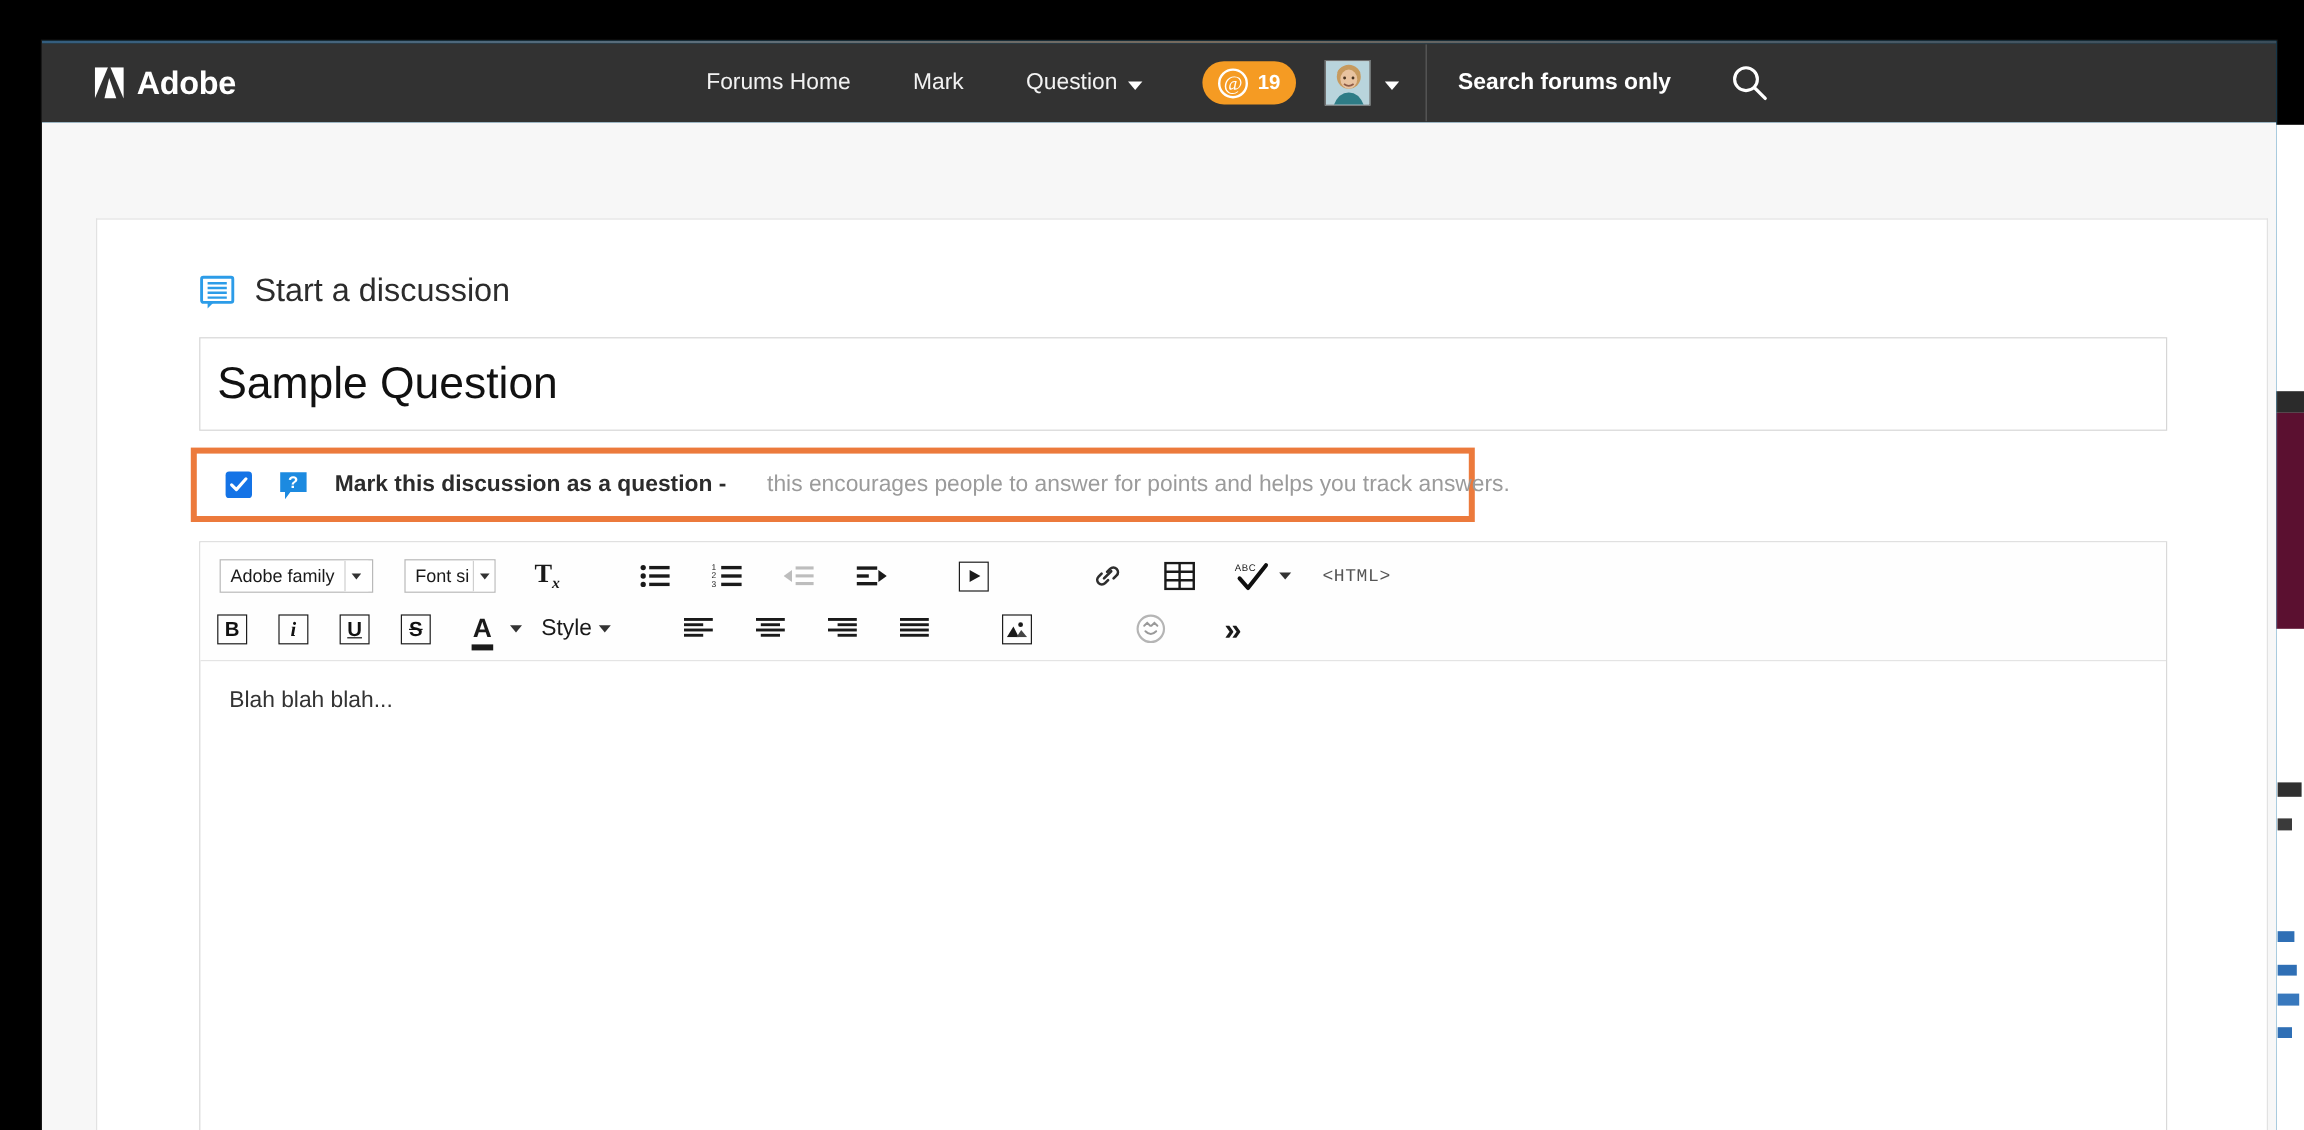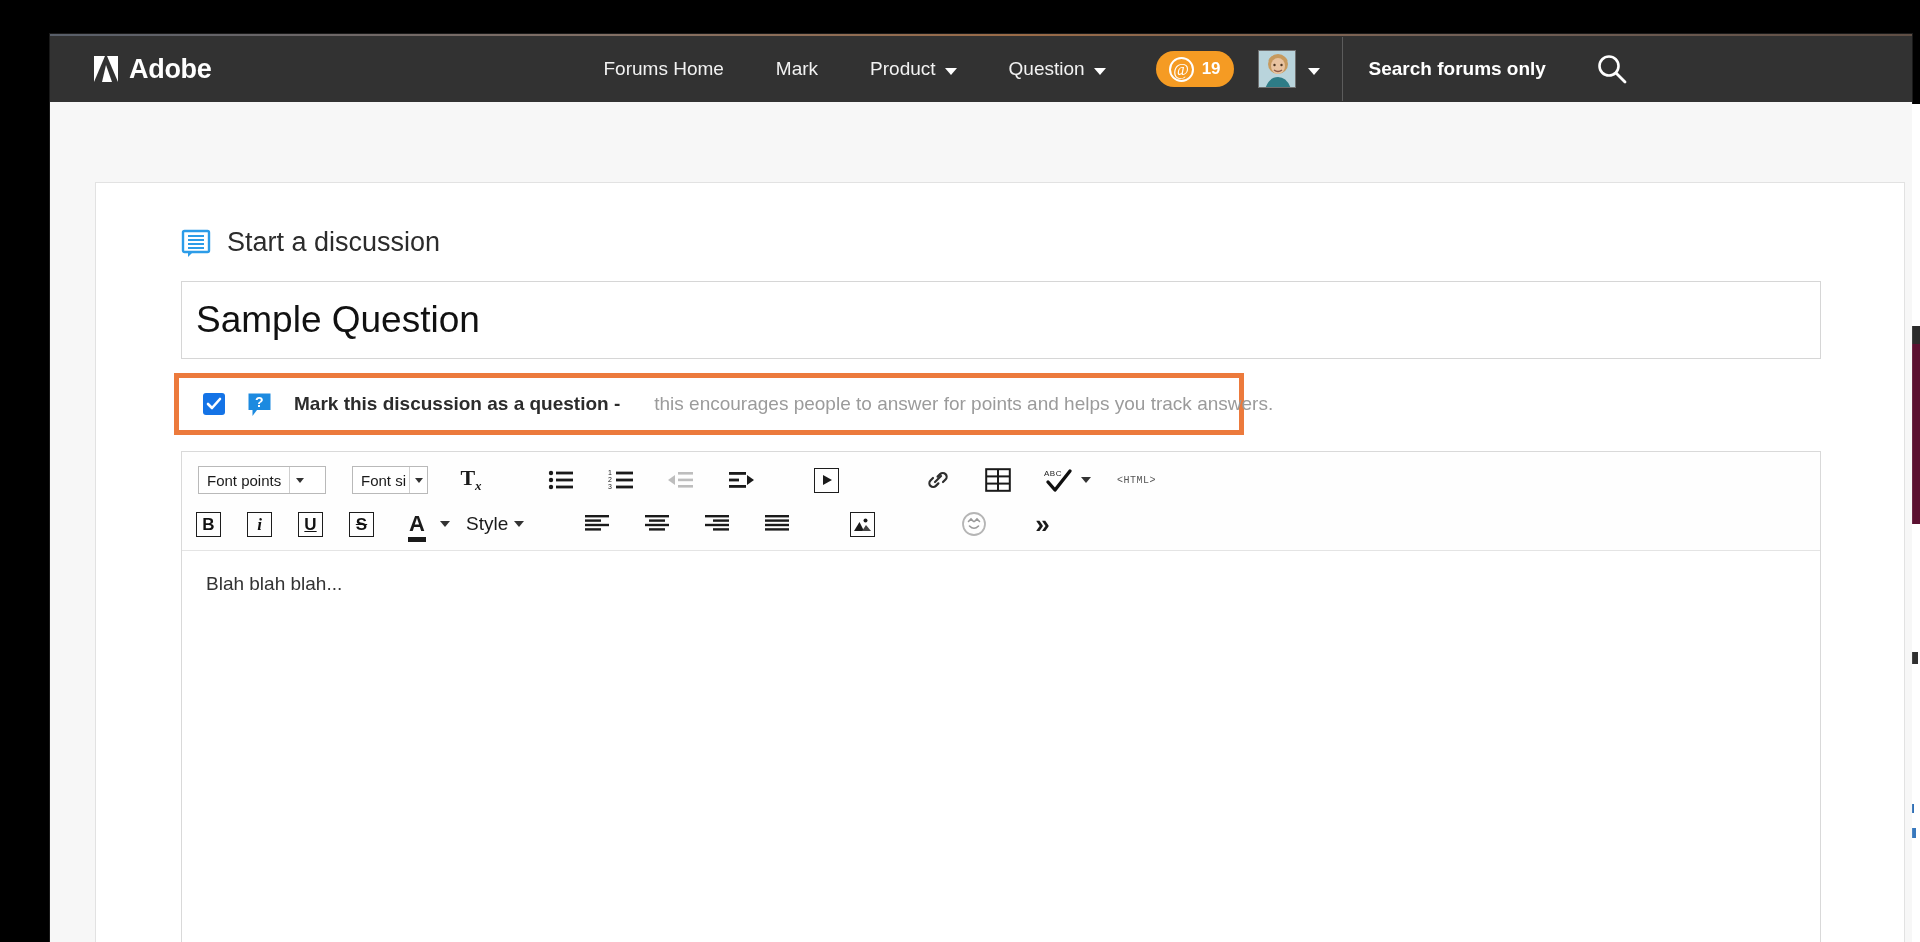--- a/index.html
+++ b/index.html
@@ -33,23 +33,23 @@
   .bg-sliver .sl-txt1 { position:absolute; left:2px; top:548px; width:20px; height:12px; background:#303030; }
   .bg-sliver .sl-txt2 { position:absolute; left:2px; top:578px; width:12px; height:10px; background:#3a3a3a; }
   .bg-sliver .sl-blue1 { position:absolute; left:2px; top:672px; width:14px; height:9px; background:#2f6fb5; }
   .bg-sliver .sl-blue2 { position:absolute; left:2px; top:700px; width:16px; height:9px; background:#2f6fb5; }
   .bg-sliver .sl-blue3 { position:absolute; left:2px; top:724px; width:18px; height:10px; background:#3878bd; }
   .bg-sliver .sl-blue4 { position:absolute; left:2px; top:752px; width:12px; height:9px; background:#2f6fb5; }
 
   
   .browser-window {
     position: absolute;
-    left: 50px; top: 34px;
+    left: 35px; top: 34px;
     width: 1862px; height: 908px;
-    background: #f97316;
+    background: #0369a1;
     box-shadow: 0 0 0 1px rgba(255,255,255,0.10);
     overflow: hidden;
   }
 
   .win-topline {
     position: absolute; left: 0; top: 0;
     width: 100%; height: 2px;
     background: linear-gradient(90deg,#3c5b78 0%, #6d6f73 30%, #8a6a50 52%, #5b5d62 75%, #44484d 100%);
     opacity: .85;
   }
@@ -343,21 +343,21 @@
     margin-left: 6px;
     cursor: pointer;
   }
   .style-label {
     font-size: 19px;
     color: #1a1a1a;
     margin-left: 16px;
     cursor: pointer;
   }
   .html-label {
-    font-size: 10px;
+    font-size: 15px;
     color: #555555;
     letter-spacing: .5px;
     cursor: pointer;
     font-family: "Liberation Mono", monospace;
   }
   .chev-more {
     font-size: 26px;
     font-weight: bold;
     color: #1a1a1a;
     cursor: pointer;
@@ -438,24 +438,20 @@
         </span>
         <span class="adobe-word">Adobe</span>
       </div>
 
       <div class="nav-links">
         <div class="nav-link">
           <span>Forums Home</span>
         </div>
         <div class="nav-link">
           <span>Mark</span>
-        </div>
-        <div class="nav-link">
-          <span>Product</span>
-          <span class="caret-down"></span>
         </div>
         <div class="nav-link">
           <span>Question</span>
           <span class="caret-down"></span>
         </div>
       </div>
 
       <div class="mention-badge">
         <span class="mention-at">@</span>
         <span class="mention-count">19</span>
@@ -523,21 +519,21 @@
           </span>
           <span class="qr-bold">Mark this discussion as a question -</span>
           <span class="qr-hint">this encourages people to answer for points and helps you track answers.</span>
         </div>
 
         <div class="editor">
           <div class="toolbar">
 
             <div class="tb-row">
               <div class="select-box sel-family">
-                <span class="sb-text">Font points</span>
+                <span class="sb-text">Adobe family</span>
                 <span class="sb-arrow">
                     <i></i>
                   </span>
               </div>
               <div class="tb-gap-sm"></div>
               <div class="select-box sel-size">
                 <span class="sb-text">Font si</span>
                 <span class="sb-arrow">
                     <i></i>
                   </span>

